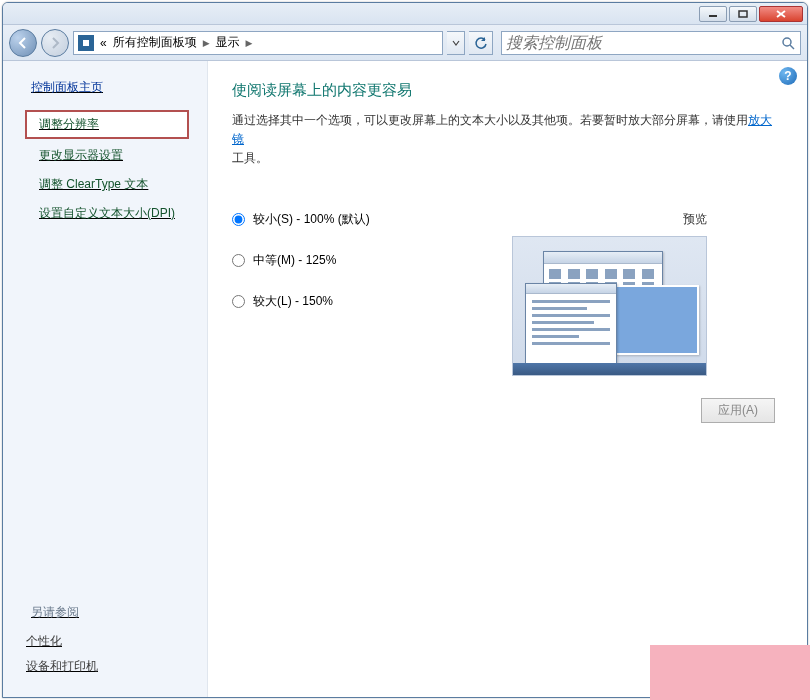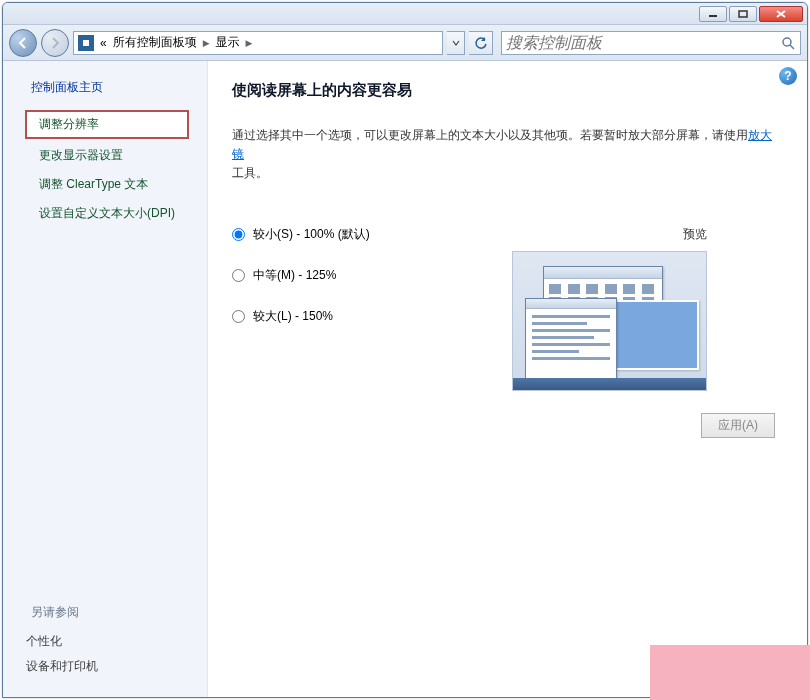--- a/index.html
+++ b/index.html
@@ -22,33 +22,33 @@
   .addr .sep { color:#666; font-size:9px; }
   .addr .icon { width:16px; height:16px; background:#2a6496; display:inline-flex; align-items:center; justify-content:center; color:#fff; font-size:9px; font-weight:bold; }
   .dd { width:18px; height:24px; border:1px solid #8ea6c2; border-left:none; background:linear-gradient(#f5f8fb,#e0e8f2); display:flex; align-items:center; justify-content:center; cursor:pointer; }
   .refresh { width:24px; height:24px; border:1px solid #8ea6c2; border-left:none; background:linear-gradient(#f5f8fb,#e0e8f2); display:flex; align-items:center; justify-content:center; cursor:pointer; }
   .searchbox { width:300px; height:24px; border:1px solid #8ea6c2; background:#fff; display:flex; align-items:center; padding:0 4px; margin-left:4px; }
   .searchbox input { flex:1; border:none; outline:none; color:#888; font-style:italic; font-size:16px; }
   .searchbox .sicon { width:16px; height:16px; display:flex; align-items:center; justify-content:center; color:#5a7ca0; }
 
   
   .body { flex:1; display:flex; background:#fff; position:relative; }
-  .sidebar { width:205px; background:#f1f5fb; border-right:1px solid #e0e6ee; padding:18px 0 18px 0; display:flex; flex-direction:column; }
+  .sidebar { width:205px; background:#f1f5fb; border-right:1px solid #e0e6ee; padding:18px 0 18px 0; display:flex; flex-direction:column;text-decoration:underline; }
   .sidebar .home { color:#003399; padding:0 20px 12px 28px; cursor:pointer; }
   .sidebar .item { color:#14532d; padding:6px 20px 6px 36px; cursor:pointer; }
   .sidebar .item.highlight { border:2px solid #b35050; margin:2px 18px 2px 22px; padding:4px 0 4px 12px; background:#fff; }
   .sidebar .item.shield { position:relative; }
   .sidebar .item.shield::before { content:""; position:absolute; left:18px; top:6px; width:14px; height:14px; background: conic-gradient(#ffd24a 0 25%, #3aa6e8 25% 50%, #ffd24a 50% 75%, #3aa6e8 75% 100%); border-radius:2px; }
   .sidebar .spacer { flex:1; }
   .sidebar .seeAlso { color:#6a7a8c; padding:0 20px 8px 28px; }
   .sidebar .footlink { color:#404040; padding:4px 20px 4px 23px; cursor:pointer; }
 
   .content { flex:1; padding:20px 28px 0 24px; position:relative; }
   .helpbtn { position:absolute; top:6px; right:10px; width:18px; height:18px; border-radius:50%; background:radial-gradient(circle at 30% 30%,#6fb7f0,#1e6bb8); color:#fff; font-weight:bold; display:flex; align-items:center; justify-content:center; cursor:pointer; font-size:12px; }
-  h1.title { color:#0f172a; font-size:15px; font-weight:bold; margin-bottom:26px; }
+  h1.title { color:#0f766e; font-size:15px; font-weight:normal; margin-bottom:11px; }
   .desc { color:#333; line-height:1.6; }
   .desc a { color:#0066cc; text-decoration:underline; cursor:pointer; }
 
   .options { display:flex; margin-top:42px; }
   .radios { width:280px; }
   .radio-row { display:flex; align-items:center; gap:8px; margin-bottom:24px; color:#000; cursor:pointer; }
   .radio-row input { margin:0; }
   .preview-col { }
   .preview-lbl { color:#333; margin-bottom:8px;text-align:right; }
   .preview-box { width:195px; height:140px; background:linear-gradient(#dfe7f2,#cfdaea); border:1px solid #b9c6d9; position:relative; overflow:hidden; }

